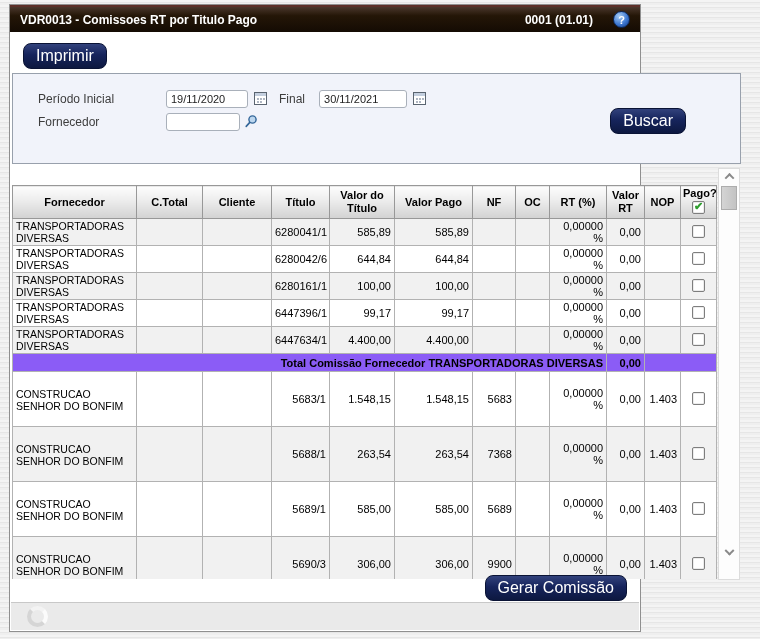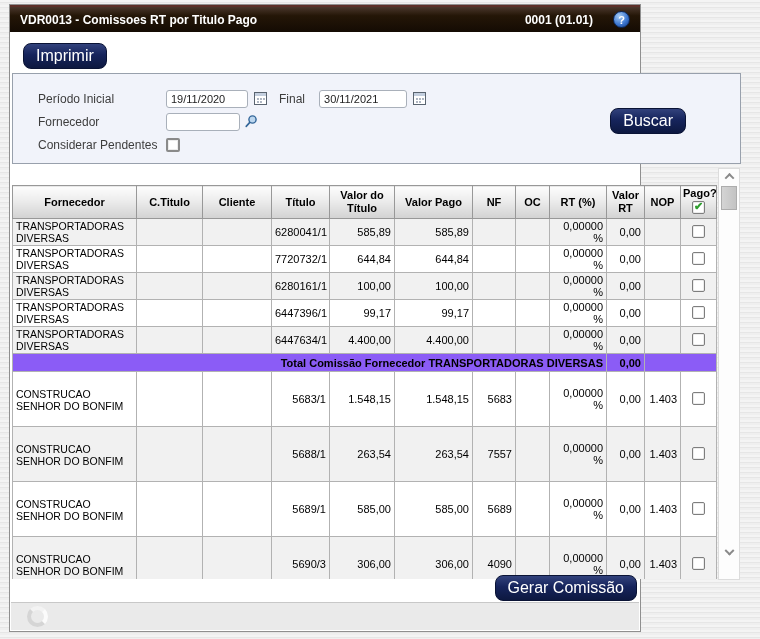--- a/index.html
+++ b/index.html
@@ -32,21 +32,21 @@
   
   .btn {
     display:inline-block;
     background: linear-gradient(180deg, #32427c 0%, #16245c 45%, #0d1840 100%);
     border:1px solid #0a1335; border-radius:8px;
     color:#fff; font-size:16px; padding:3px 12px; cursor:pointer;
     font-family:"Liberation Sans", sans-serif;
   }
   .btn-imprimir { position:absolute; left:13px; top:38px; }
   .btn-buscar  { position:absolute; top:34px; right:54px; }
-  .btn-gerar   { position:absolute; right:3px; top:570px; }
+  .btn-gerar   { position:absolute; right:13px; top:570px; }
   
   .panel {
     position:absolute; left:2px; top:68px; width:729px; height:91px;
     background:#f1f3fa; border:1px solid #98a0ac;
     font-size:12px; color:#3d3d3d;padding-left:14px;
   }
   .frow { display:flex; align-items:center; height:23px; padding-left:11px; }
   .frow1 { margin-top:13px; }
   .flabel { display:inline-block; }
   .w-label { width:128px; }
@@ -167,24 +167,20 @@
     <div class="frow">
       <span class="flabel w-label">Fornecedor</span>
       <input class="tinput in-forn" value="" style="">
       <span class="ic-mag">
         <svg width="16" height="16" viewBox="0 0 16 16">
             <circle cx="9.5" cy="5.5" r="3.6" fill="#bcd6ee" stroke="#336699" stroke-width="1.4"></circle>
             <line x1="6.6" y1="8.6" x2="3.2" y2="12.4" stroke="#336699" stroke-width="1.6" stroke-linecap="round"></line>
           </svg>
       </span>
     </div>
-    <div class="frow">
-      <span class="flabel w-label">Considerar Pendentes</span>
-      <span class="cbx big"></span>
-    </div>
     <button class="btn btn-buscar">Buscar</button>
   </div>
 
   <div class="region">
     <div class="grid-wrap">
       <table class="grid">
         <colgroup>
           <col style="width:124px">
             <col style="width:66px">
             <col style="width:69px">
@@ -194,21 +190,21 @@
             <col style="width:43px">
             <col style="width:34px">
           <col style="width:57px">
             <col style="width:38px">
             <col style="width:36px">
             <col style="width:36px">
         </colgroup>
         <thead>
           <tr>
             <th>Fornecedor</th>
-            <th>C.Titulo</th>
+            <th>C.Total</th>
             <th>Cliente</th>
             <th>Título</th>
             <th>Valor do Título</th>
             <th>Valor Pago</th>
             <th>NF</th>
             <th>OC</th>
             <th>RT (%)</th>
             <th>Valor RT</th>
             <th>NOP</th>
             <th>
@@ -229,21 +225,21 @@
               <td class=""></td>
               <td class="ar pr2">0,00000 %</td>
               <td class="ar pr4">0,00</td>
               <td class="ar pr6"></td>
               <td class="c-pago"><span class="cbx"></span></td>
             </tr>
             <tr class="r-short bg-b">
               <td class="c-forn">TRANSPORTADORAS DIVERSAS</td>
               <td class=""></td>
               <td class=""></td>
-              <td class="ar pr4">7720732/1</td>
+              <td class="ar pr4">6280042/6</td>
               <td class="ar pr4">644,84</td>
               <td class="ar pr16">644,84</td>
               <td class="ar pr8"></td>
               <td class=""></td>
               <td class="ar pr2">0,00000 %</td>
               <td class="ar pr4">0,00</td>
               <td class="ar pr6"></td>
               <td class="c-pago"><span class="cbx"></span></td>
             </tr>
             <tr class="r-short bg-a">
@@ -307,21 +303,21 @@
               <td class="ar pr6">1.403</td>
               <td class="c-pago"><span class="cbx"></span></td>
             </tr>
             <tr class="r-tall bg-a">
               <td class="c-forn">CONSTRUCAO SENHOR DO BONFIM</td>
               <td class=""></td>
               <td class=""></td>
               <td class="ar pr4">5688/1</td>
               <td class="ar pr4">263,54</td>
               <td class="ar pr16">263,54</td>
-              <td class="ar pr8">7557</td>
+              <td class="ar pr8">7368</td>
               <td class=""></td>
               <td class="ar pr2">0,00000 %</td>
               <td class="ar pr4">0,00</td>
               <td class="ar pr6">1.403</td>
               <td class="c-pago"><span class="cbx"></span></td>
             </tr>
             <tr class="r-tall bg-b">
               <td class="c-forn">CONSTRUCAO SENHOR DO BONFIM</td>
               <td class=""></td>
               <td class=""></td>
@@ -335,21 +331,21 @@
               <td class="ar pr6">1.403</td>
               <td class="c-pago"><span class="cbx"></span></td>
             </tr>
             <tr class="r-tall bg-a">
               <td class="c-forn">CONSTRUCAO SENHOR DO BONFIM</td>
               <td class=""></td>
               <td class=""></td>
               <td class="ar pr4">5690/3</td>
               <td class="ar pr4">306,00</td>
               <td class="ar pr16">306,00</td>
-              <td class="ar pr8">4090</td>
+              <td class="ar pr8">9900</td>
               <td class=""></td>
               <td class="ar pr2">0,00000 %</td>
               <td class="ar pr4">0,00</td>
               <td class="ar pr6">1.403</td>
               <td class="c-pago"><span class="cbx"></span></td>
             </tr>
           </tbody>
       </table>
     </div>
     <div class="vscroll">

